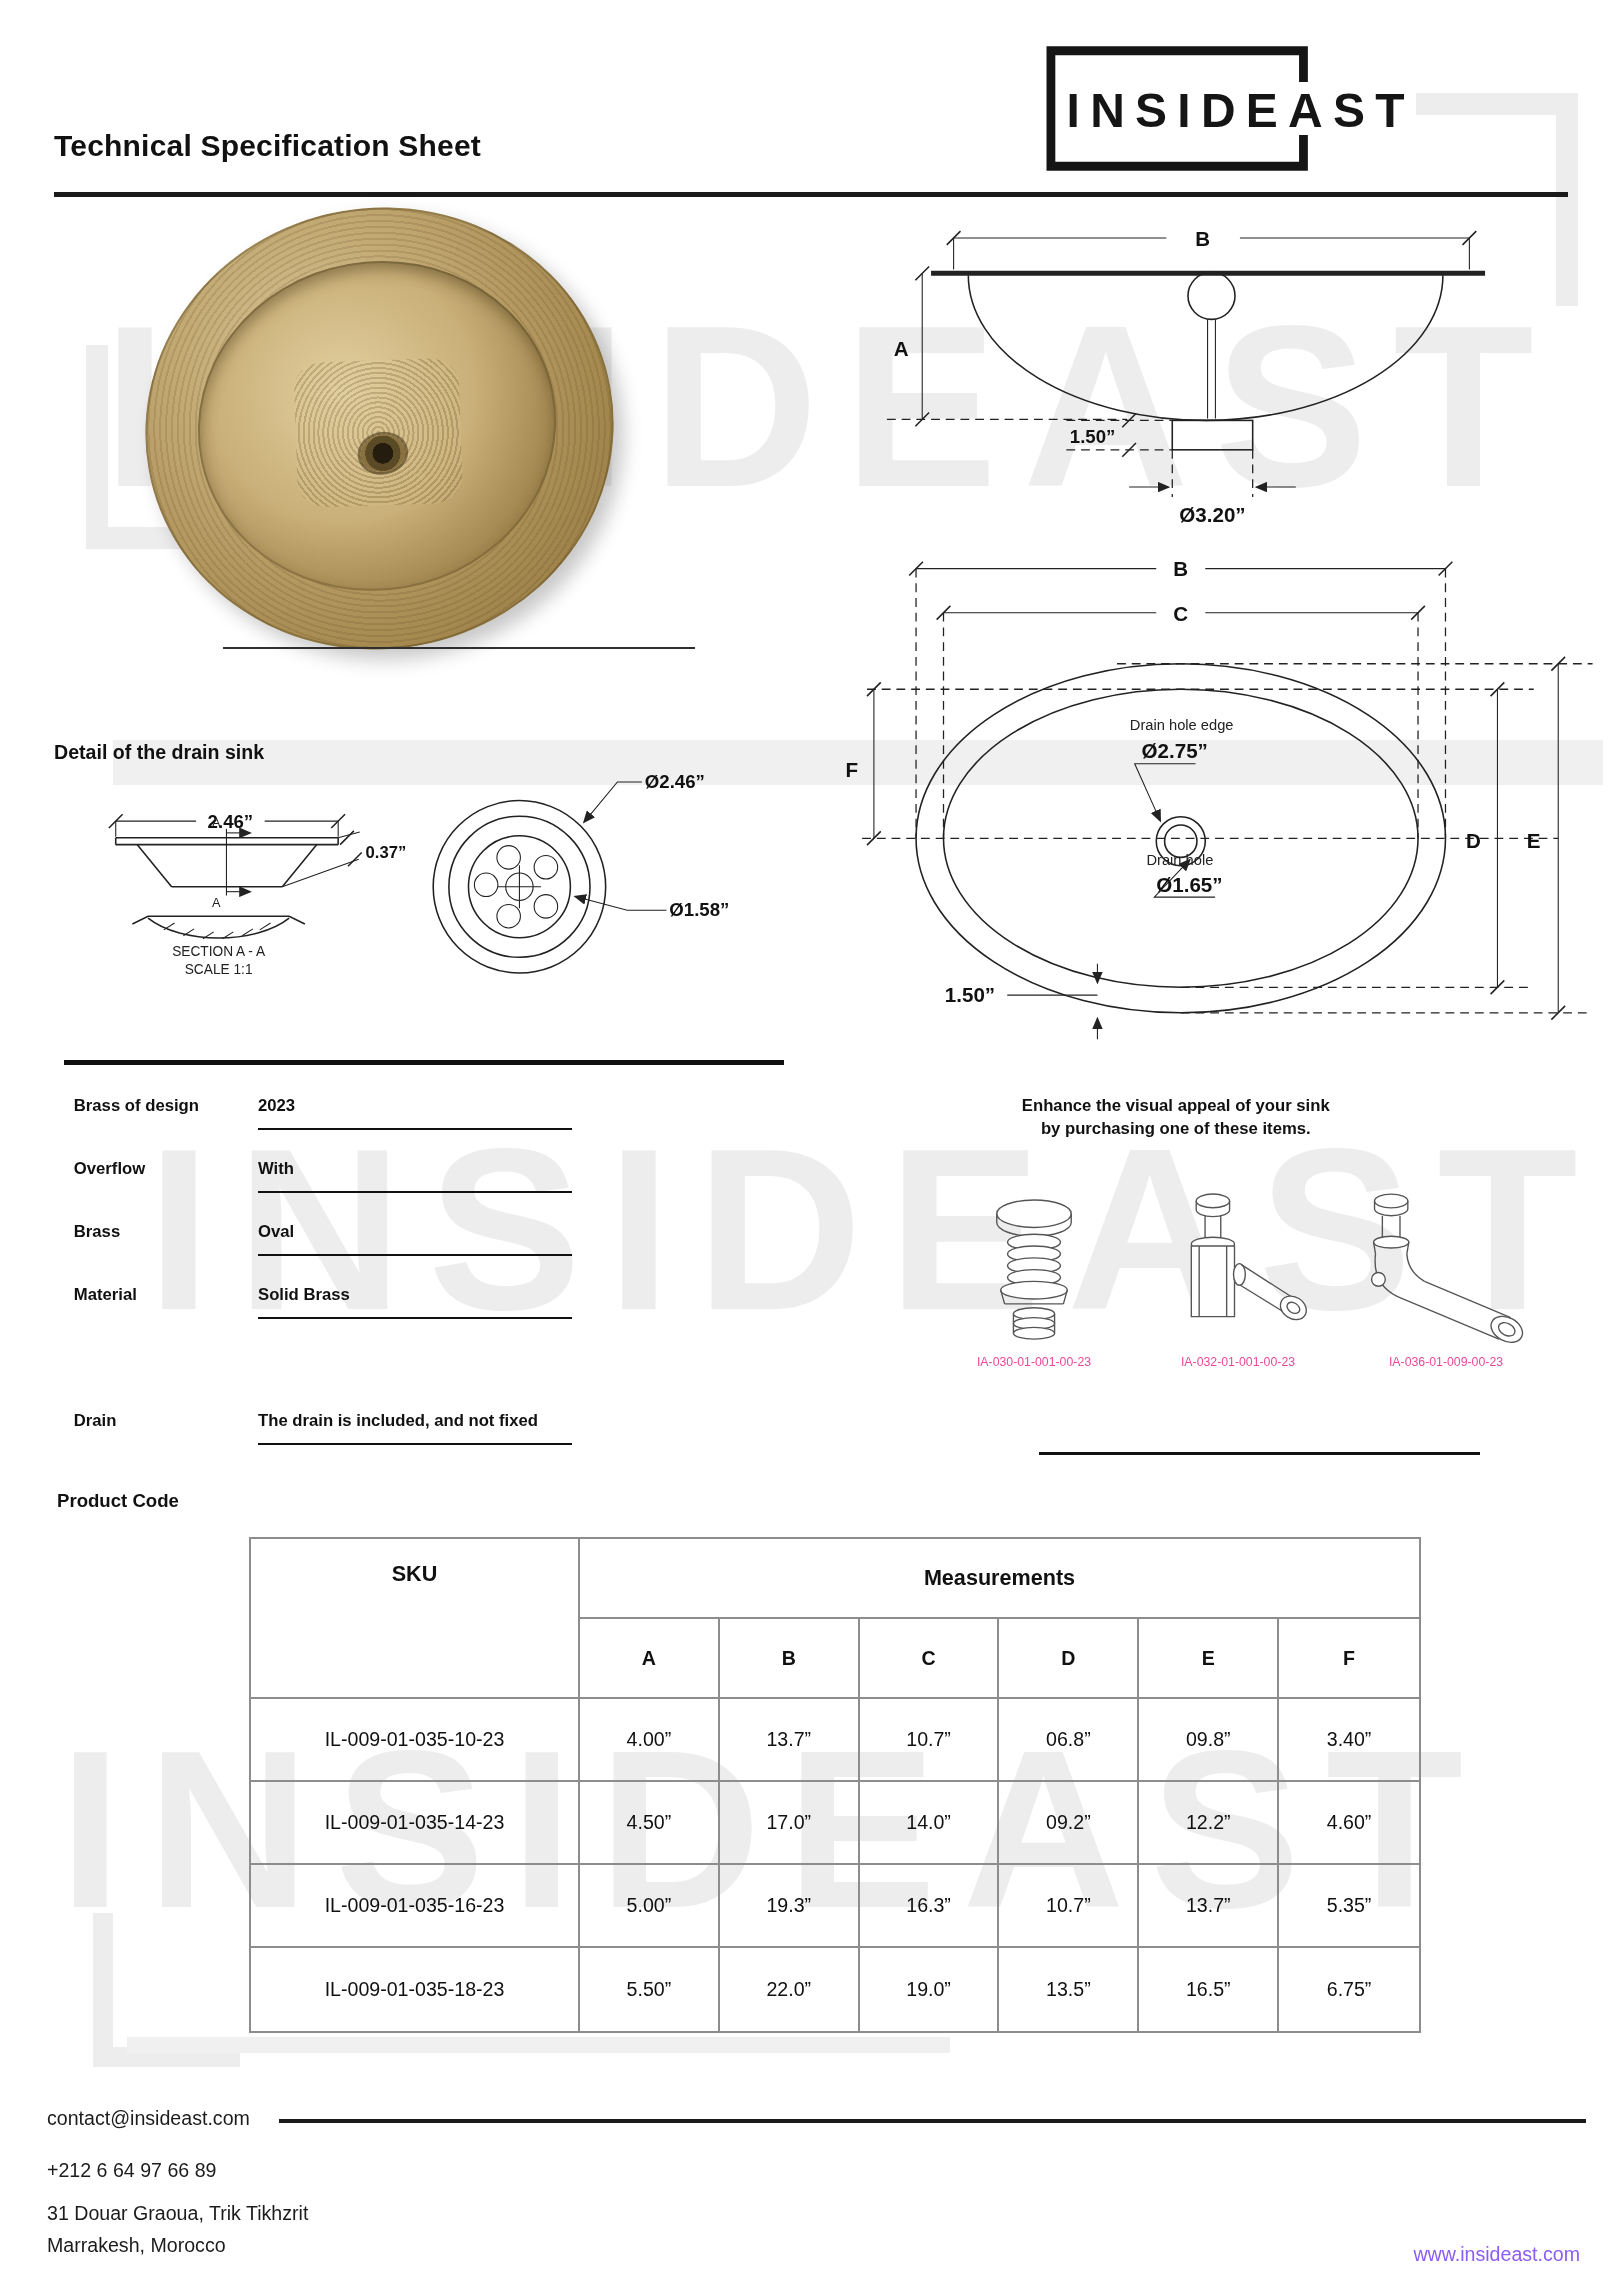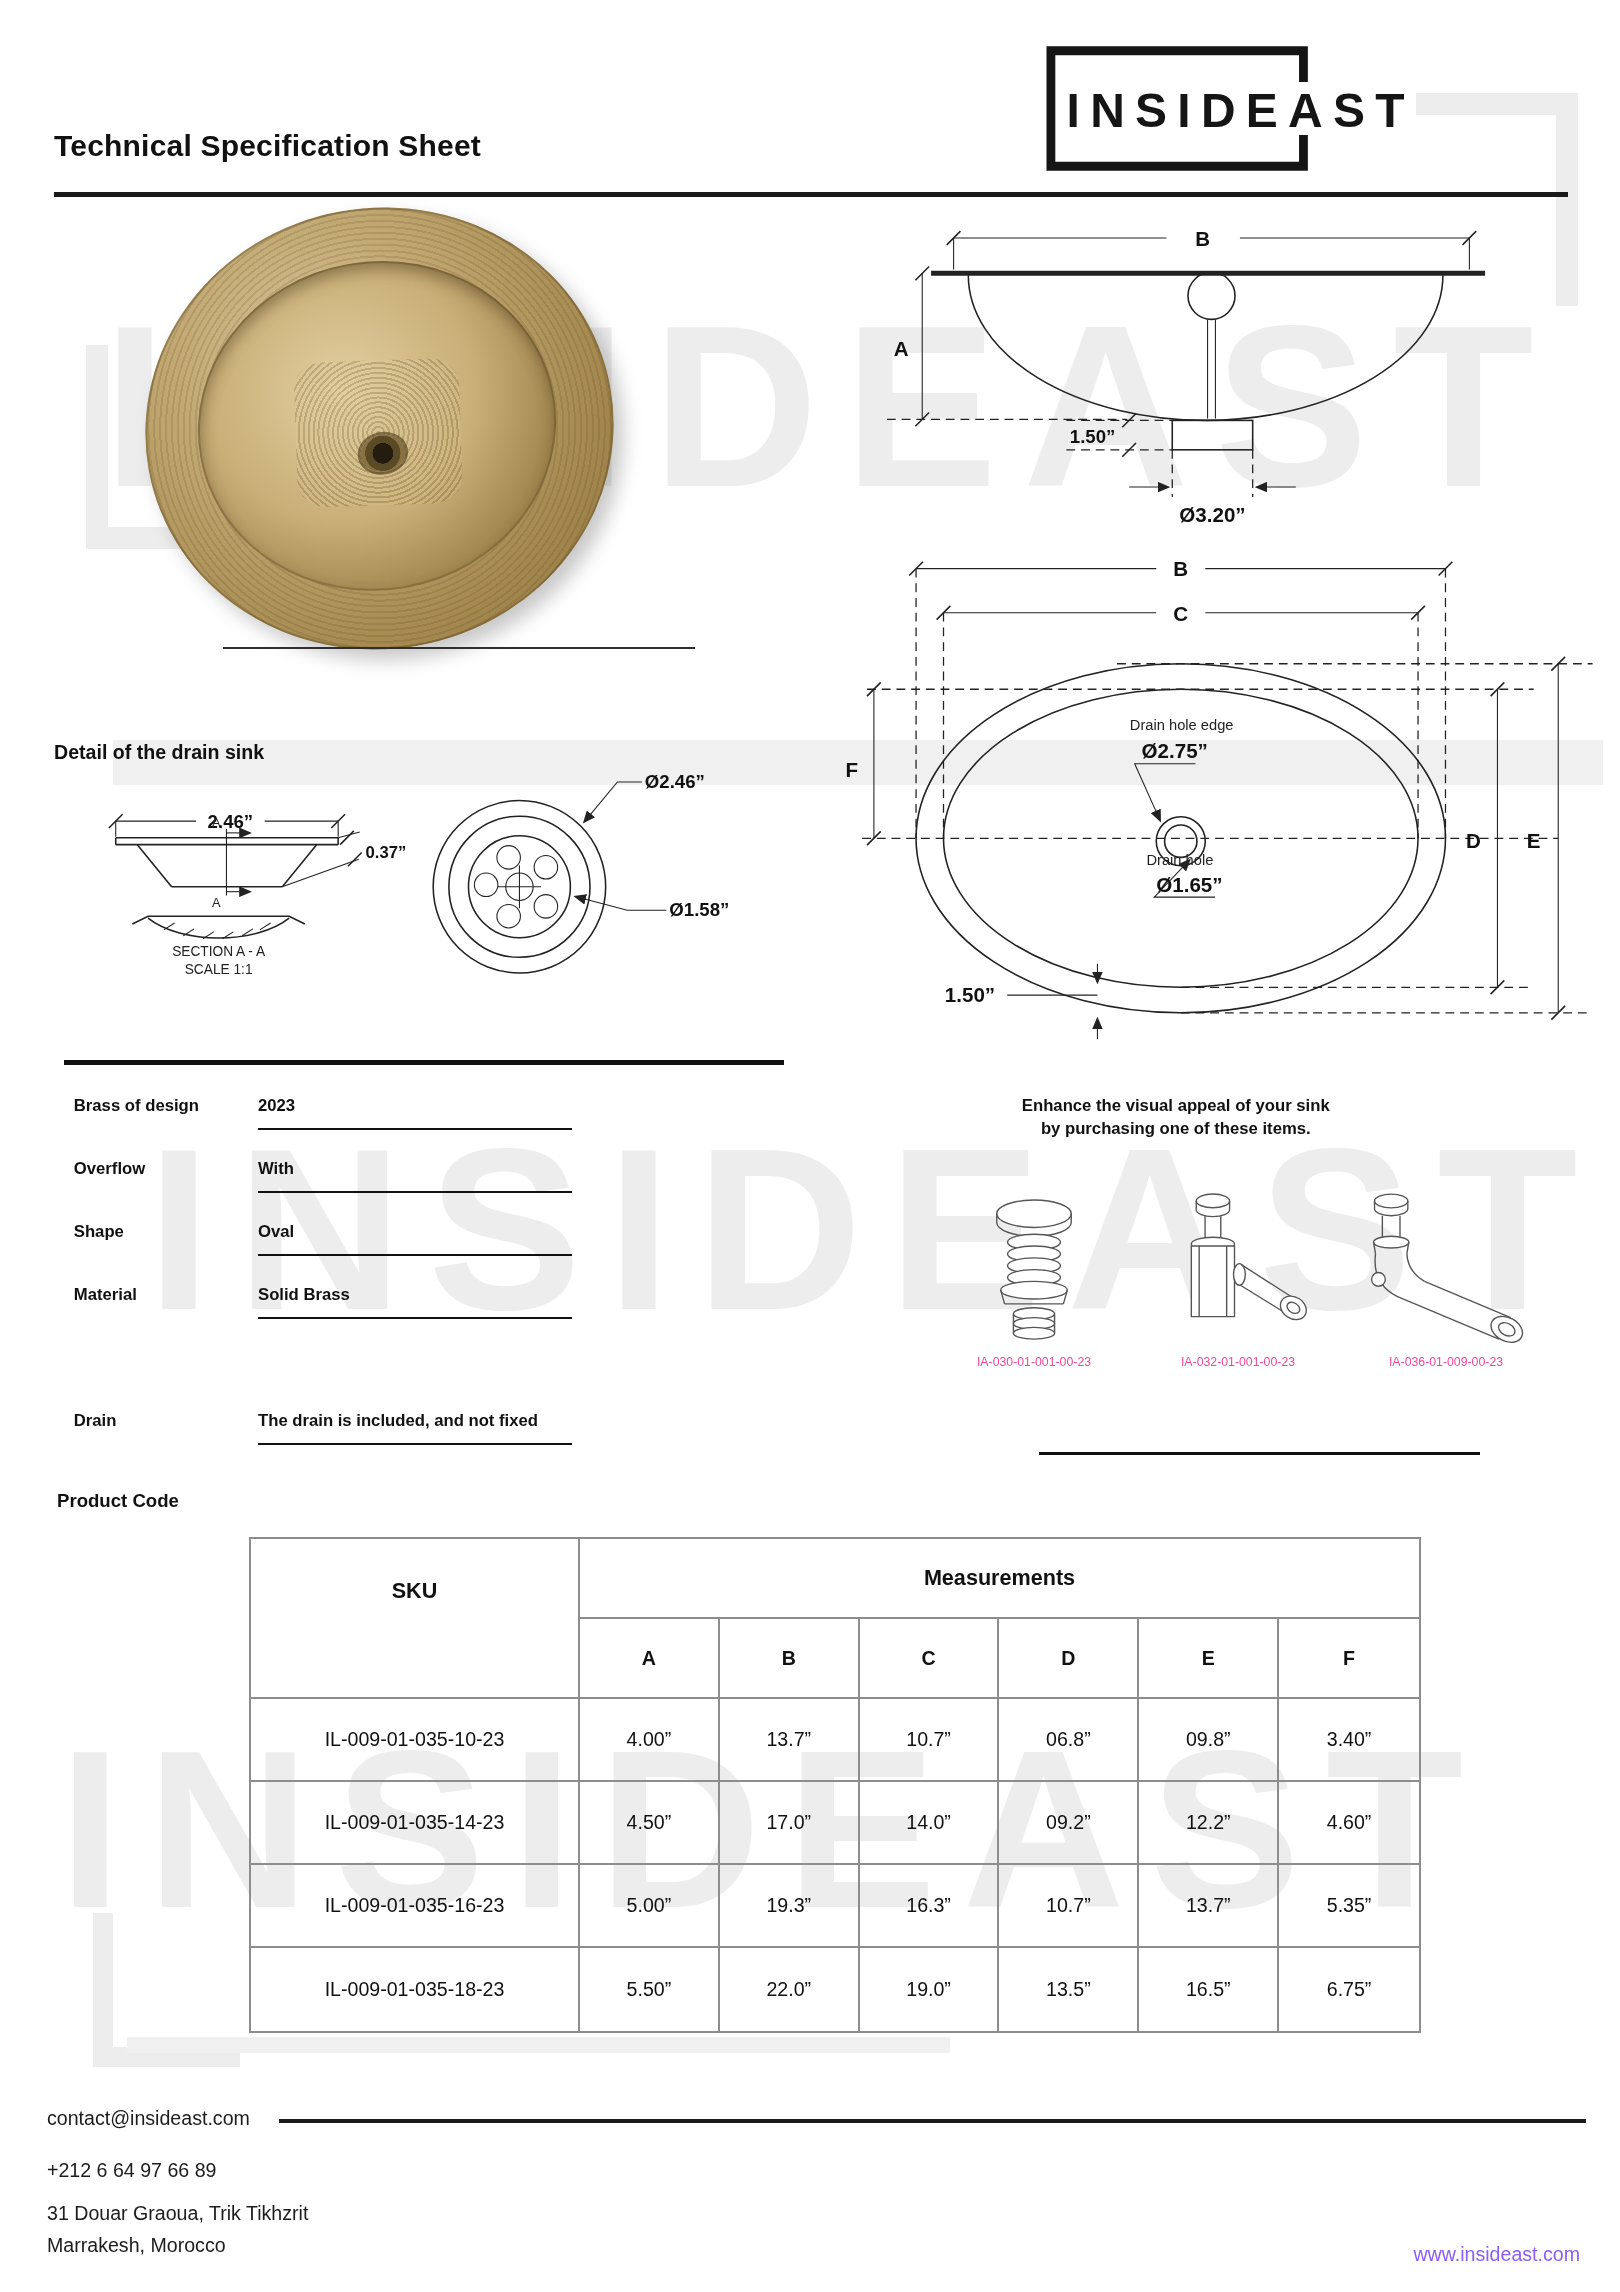--- a/index.html
+++ b/index.html
@@ -62,21 +62,21 @@
   .acc svg .ao{stroke:#555;stroke-width:1.4;fill:none;}
   
   .pc-table{left:249px;top:1537px;width:1172px;display:grid;
      grid-template-columns:329px repeat(6,1fr);
      grid-template-rows:80px 80px repeat(4,83px);
      border:2px solid #8d8d8d;box-sizing:border-box;background:transparent;}
   .pc-cell{border-right:2px solid #8d8d8d;border-bottom:2px solid #8d8d8d;
      display:flex;align-items:center;justify-content:center;font-size:19.6px;box-sizing:border-box;}
   .pc-hd{font-weight:bold;font-size:21.6px;}
   .pc-colh{font-weight:bold;font-size:19.6px;}
-  .pc-hd-sku{grid-column:1;grid-row:1/3;align-items:flex-start;padding-top:39px;}
+  .pc-hd-sku{grid-column:1;grid-row:1/3;align-items:flex-start;padding-top:22px;}
   .pc-hd-meas{grid-column:2/8;grid-row:1;}
   .lastcol{border-right:none;}
   .lastrow{border-bottom:none;}
   
   .legend span{position:absolute;top:0;font-size:14.7px;color:#111;white-space:nowrap;}
   
   .ft{font-size:19.6px;color:#1c1c1c;}
   .ft-rule{left:279px;top:2119px;width:1307px;height:3.9px;background:#1a1a1a;}
   .ft-web{left:1264px;top:2243px;width:316px;text-align:right;color:#8b5cf6;}
 </style>
@@ -246,21 +246,21 @@
        <div class="spec-label">Brass of design</div>
        <div class="spec-value">2023</div>
        <div class="spec-underline"></div>
      </div>
       <div class="spec-row" style="top:99px">
        <div class="spec-label">Overflow</div>
        <div class="spec-value">With</div>
        <div class="spec-underline"></div>
      </div>
       <div class="spec-row" style="top:162px">
-       <div class="spec-label">Shape</div>
+       <div class="spec-label">Brass</div>
        <div class="spec-value">Oval</div>
        <div class="spec-underline"></div>
      </div>
       <div class="spec-row" style="top:225px">
        <div class="spec-label">Material</div>
        <div class="spec-value">Solid Brass</div>
        <div class="spec-underline"></div>
      </div>
       <div class="spec-row" style="top:351px">
        <div class="spec-label">Drain</div>

